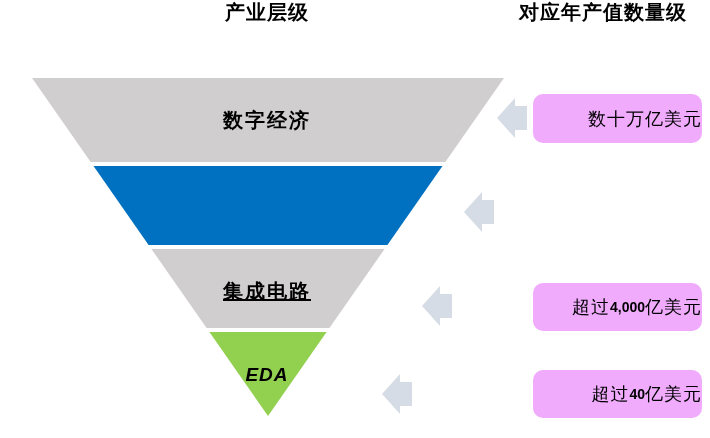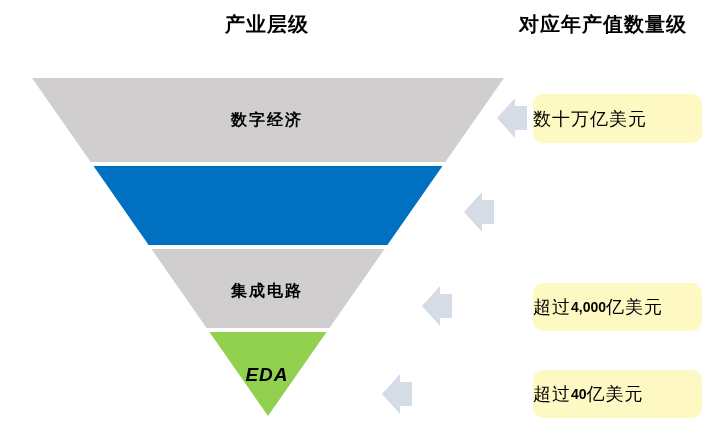--- a/index.html
+++ b/index.html
@@ -8,21 +8,21 @@
     position: relative;
     width: 710px;
     height: 438px;
     background: #ffffff;
     overflow: hidden;
     font-family: "Liberation Serif", serif;
     color: #000000;
   }
   .col-title {
     position: absolute;
-    top: 12px;
+    top: 0;
     height: 24px;
     width: 300px;
     text-align: center;
     font-size: 20px;
     font-weight: 700;
     letter-spacing: 1px;
     line-height: 24px;
   }
   .col-title.left  { left: 117px; }
   .col-title.right { left: 453px; }
@@ -30,41 +30,41 @@
     position: absolute;
     left: 0; top: 0;
     width: 710px; height: 438px;
   }
   .layer-label {
     position: absolute;
     left: 117px;
     width: 300px;
     height: 28px;
     text-align: center;
-    font-size: 16px;
+    font-size: 20px;
     font-weight: 700;
     line-height: 28px;
     letter-spacing: 2px;
   }
   .layer-label.eda {
     font-family: "Liberation Sans", sans-serif;
     font-size: 19px;
     letter-spacing: 1px;
     font-style: italic;
   }
   .value-box {
     position: absolute;
     left: 533px;
     width: 169px;
     height: 48px;
-    background: #fef9c3;
+    background: #f0abfc;
     border-radius: 10px;
     display: flex;
     align-items: center;
-    justify-content: flex-start;
+    justify-content: flex-end;
     font-size: 18px;
     letter-spacing: 1px;
     white-space: nowrap;
   }
   .value-box .num {
     font-family: Liberation Sans, sans-serif;
     font-weight: 700;
     font-size: 14px;
     letter-spacing: 0;
   }
@@ -83,21 +83,21 @@
     <polygon points="151.4,249 384.6,249 329.4,328 206.6,328" fill="#d0cece"></polygon>
     <polygon points="209.4,332 326.6,332 268,416" fill="#92d050"></polygon>
 
     <polygon points="497,118 515,98 515,106 527,106 527,130 515,130 515,138" fill="#d6dce5"></polygon>
     <polygon points="464,212 482,192 482,200 494,200 494,224 482,224 482,232" fill="#d6dce5"></polygon>
     <polygon points="422,306 440,286 440,294 452,294 452,318 440,318 440,326" fill="#d6dce5"></polygon>
     <polygon points="382,394 400,374 400,382 412,382 412,406 400,406 400,414" fill="#d6dce5"></polygon>
   </svg>
 
   <div class="layer-label" style="top:106px;">数字经济</div>
-  <div class="layer-label" style="top:277px;">集成电路</div>
+  <div class="layer-label" style="top:277px;text-decoration:underline;">集成电路</div>
   <div class="layer-label eda" style="top:361px;">EDA</div>
 
   <div class="value-box" style="top:94px; height:49px;">
     <span>数十万亿美元</span>
   </div>
   <div class="value-box" style="top:283px;">
     <span>超过</span>
       <span class="num">4,000</span>
       <span>亿美元</span>
   </div>

